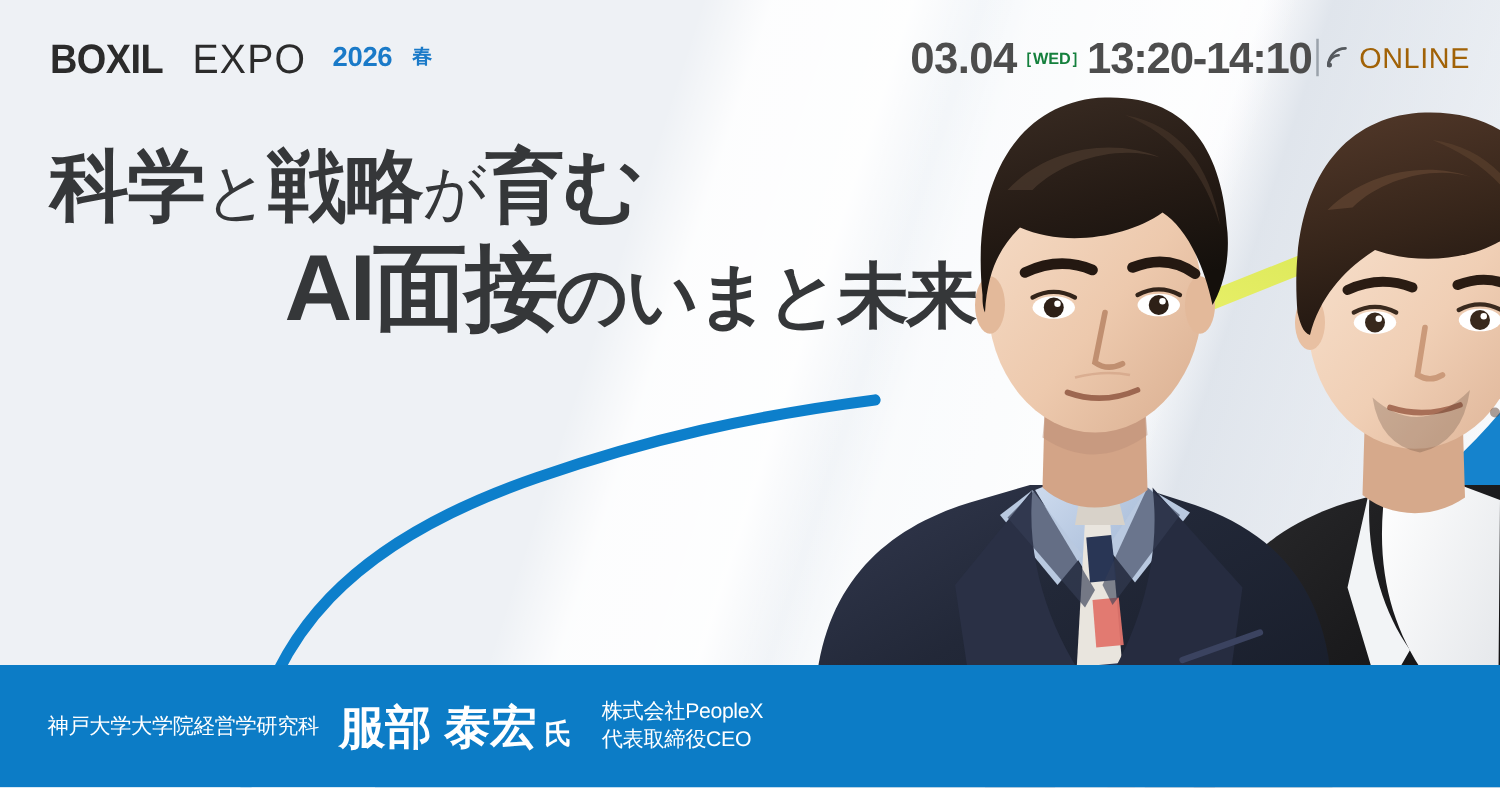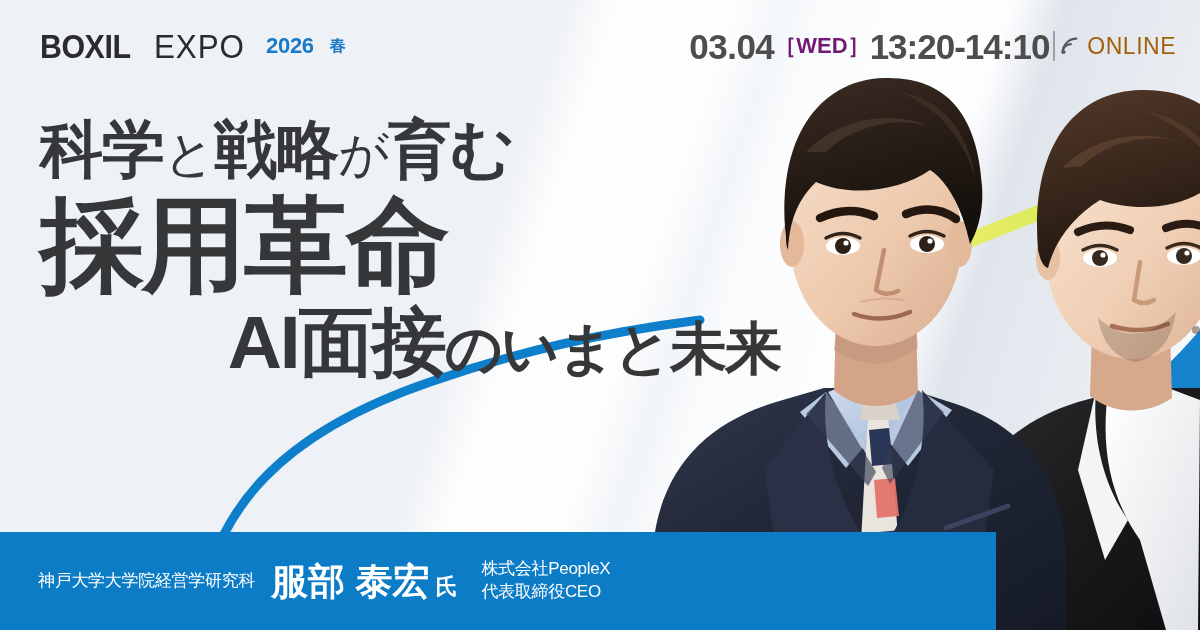--- a/index.html
+++ b/index.html
@@ -65,21 +65,21 @@
   .header-right {
     position:absolute; right:24px; top:22px;
     display:flex; align-items:center; height:48px;
     color:#4d4d4d;
   }
   .date-big {
     font-size:35px; font-weight:700; color:#4d4d4d; line-height:1;
     letter-spacing:-.5px;
   }
   .date-dow {
-    font-size:22px; font-weight:700; color:#701a75; line-height:1;
+    font-size:13px; font-weight:700; color:#15803d; line-height:1;
     letter-spacing:0px;
   }
   .time-big {
     font-size:35px; font-weight:700; color:#4d4d4d; line-height:1;
     letter-spacing:-1px;
   }
   .divider-v {
     width:2px; height:30px; background:#9aa2ab; margin:0 4px;
   }
   .online-wrap { display:flex; align-items:center; gap:6px; }
@@ -100,21 +100,21 @@
   .t2 {
     font-size:104px; font-weight:800; letter-spacing:-2px;
     margin-bottom:8px;
   }
   .t3 { font-size:75px; font-weight:800; letter-spacing:-2px;text-align:right; }
   .t3 .small { font-size:57px; font-weight:700; }
 
   
   .speaker-bar {
     position:absolute; left:0; bottom:0;
-    width:996px; height:98px;
+    width:1200px; height:98px;
     background:#0c7cc6;
     display:flex; align-items:center;
     z-index:6;
   }
   .speaker {
     display:flex; align-items:center; color:#ffffff;
   }
   .sp1 { margin-left:38px; }
   .sp2 { margin-left:24px; }
   .sp-affil {
@@ -331,21 +331,20 @@
           <path d="M4 19 A9 9 0 0 1 13 10"></path>
         </g>
         <circle cx="5" cy="18.5" r="2.2" fill="#55595e"></circle>
       </svg>
       <span class="online-txt">ONLINE</span>
     </span>
   </div>
 
   <div class="title">
     <div class="tline t1"><span>科学</span><span class="small">と</span><span>戦略</span><span class="small">が</span><span>育む</span></div>
-    <div class="tline t2">採用革命</div>
     <div class="tline t3"><span>AI面接</span><span class="small">のいまと未来</span></div>
   </div>
 
   <div class="speaker-bar">
 
     <div class="speaker sp1">
       <div class="sp-affil">
         <div>神戸大学大学院経営学研究科</div>
       </div>
       <div class="sp-name"><span>服部 泰宏</span><span class="suffix">氏</span></div>

